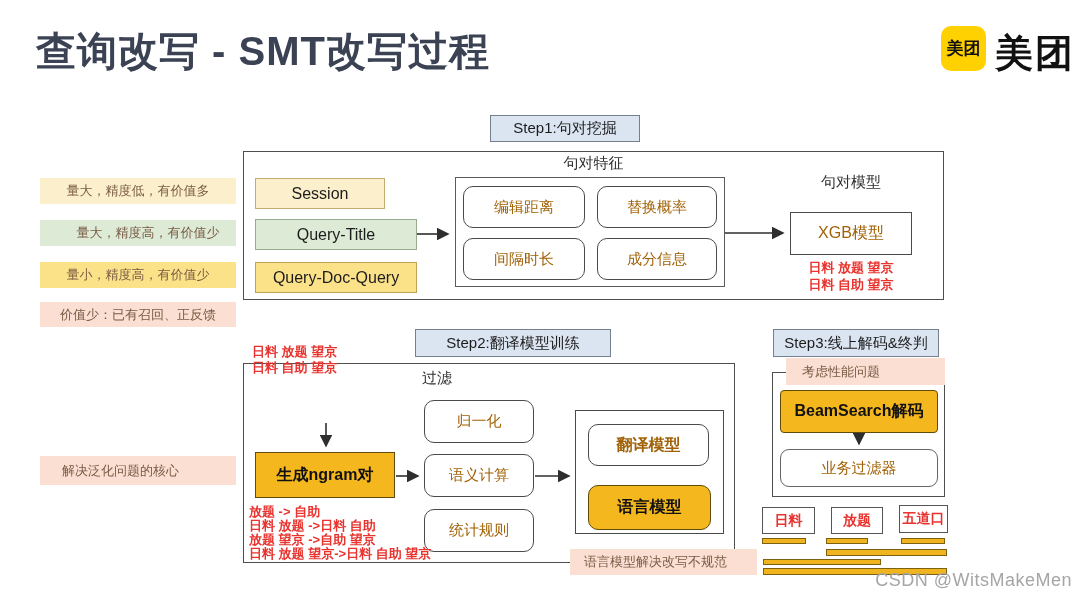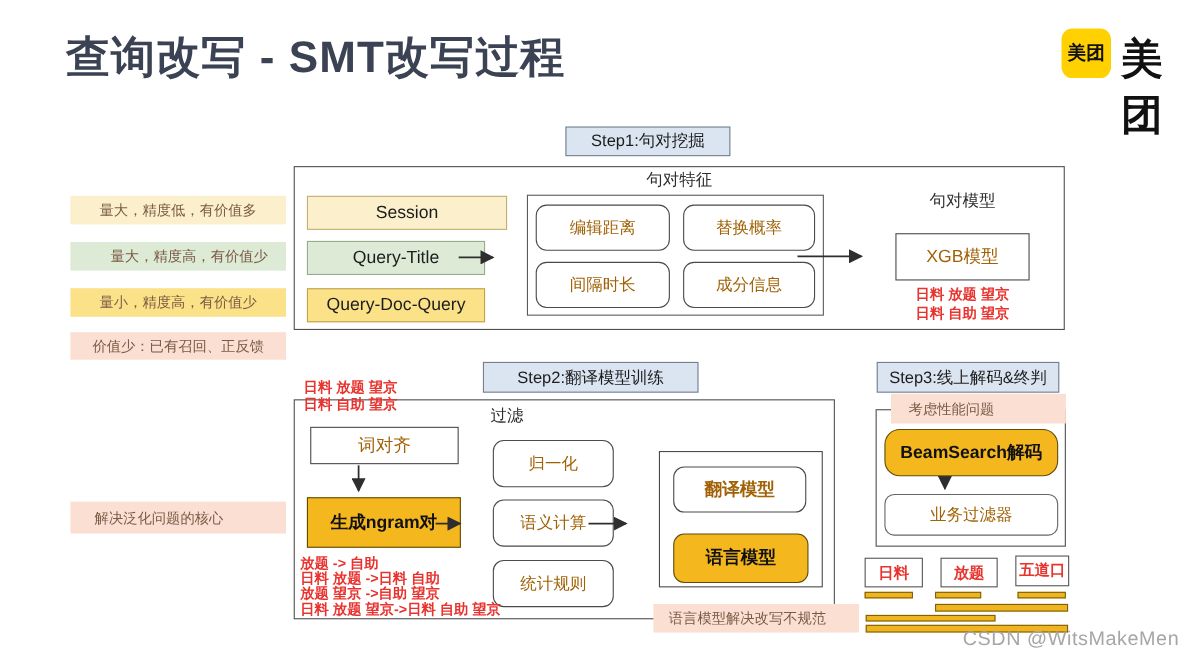--- a/index.html
+++ b/index.html
@@ -1,20 +1,20 @@
 <!DOCTYPE html>
 <html><head>
 <meta charset="utf-8">
 <style>
   html,body{margin:0;padding:0;background:#fff;}
   #slide{
     position:relative;width:1080px;height:599px;background:#ffffff;
     font-family:"Liberation Sans","DejaVu Sans",sans-serif;overflow:hidden;
   }
-  .abs{position:absolute;box-sizing:border-box;margin-left:24px;}
+  .abs{position:absolute;box-sizing:border-box;}
   .cbox{display:flex;align-items:center;justify-content:center;box-sizing:border-box;}
   .lbox{display:flex;align-items:center;justify-content:flex-start;box-sizing:border-box;}
   .outer{border:1.6px solid #4f4f4f;background:#fff;}
   .whitebox{border:1.5px solid #4a4a4a;background:#fff;font-size:16px;color:#a16207;}
   .round{border-radius:10px;}
   .steplbl{background:#dbe5f1;border:1.5px solid #75808f;font-size:15px;color:#1c1c1c;}
   .sectitle{font-size:15px;color:#2e2e2e;}
   .tag{font-size:13px;color:#7a5b45;}
   .cream{background:#fbf0cb;}
   .green{background:#dcead6;}
@@ -50,63 +50,62 @@
   <div class="abs cbox tag cream" style="left:40px;top:178px;width:196px;height:26px;">量大，精度低，有价值多</div>
   <div class="abs cbox tag green" style="left:40px;top:220px;width:196px;height:26px;padding-left:20px;">量大，精度高，有价值少</div>
   <div class="abs cbox tag yellow" style="left:40px;top:262px;width:196px;height:26px;">量小，精度高，有价值少</div>
   <div class="abs cbox tag pink" style="left:40px;top:302px;width:196px;height:25px;">价值少：已有召回、正反馈</div>
   <div class="abs lbox tag pink" style="left:40px;top:456px;width:196px;height:29px;padding-left:22px;">解决泛化问题的核心</div>
 
   <div class="abs cbox steplbl" style="left:490px;top:115px;width:150px;height:27px;">Step1:句对挖掘</div>
   <div class="abs outer" style="left:243px;top:151px;width:701px;height:149px;"></div>
   <div class="abs cbox sectitle" style="left:243px;top:153px;width:701px;height:20px;">句对特征</div>
 
-  <div class="abs cbox srcbox cream b-cream" style="left:255px;top:178px;width:182px;height:31px;">Session</div>
+  <div class="abs cbox srcbox cream b-cream" style="left:255px;top:178px;width:130px;height:31px;">Session</div>
   <div class="abs cbox srcbox green b-green" style="left:255px;top:219px;width:162px;height:31px;">Query-Title</div>
   <div class="abs cbox srcbox yellow b-yellow" style="left:255px;top:262px;width:162px;height:31px;">Query-Doc-Query</div>
 
   <div class="abs outer" style="left:455px;top:177px;width:270px;height:110px;border-color:#5a5a5a;"></div>
   <div class="abs cbox whitebox round" style="left:463px;top:186px;width:122px;height:42px;font-size:15px;">编辑距离</div>
   <div class="abs cbox whitebox round" style="left:597px;top:186px;width:120px;height:42px;font-size:15px;">替换概率</div>
   <div class="abs cbox whitebox round" style="left:463px;top:238px;width:122px;height:42px;font-size:15px;">间隔时长</div>
   <div class="abs cbox whitebox round" style="left:597px;top:238px;width:120px;height:42px;font-size:15px;">成分信息</div>
 
   <div class="abs cbox sectitle" style="left:790px;top:172px;width:122px;height:20px;">句对模型</div>
   <div class="abs cbox whitebox" style="left:790px;top:212px;width:122px;height:43px;">XGB模型</div>
   <div class="abs cbox redtxt" style="left:790px;top:259px;width:122px;height:16px;">日料 放题 望京</div>
   <div class="abs cbox redtxt" style="left:790px;top:276px;width:122px;height:16px;">日料 自助 望京</div>
 
   <div class="abs cbox steplbl" style="left:415px;top:329px;width:196px;height:28px;">Step2:翻译模型训练</div>
   <div class="abs outer" style="left:243px;top:363px;width:492px;height:200px;"></div>
   <div class="abs redtxt" style="left:252px;top:344px;">日料 放题 望京</div>
   <div class="abs redtxt over" style="left:252px;top:360px;">日料 自助 望京</div>
   <div class="abs cbox sectitle" style="left:243px;top:368px;width:388px;height:20px;">过滤</div>
 
-  <div class="abs cbox whitebox" style="left:258px;top:388px;width:135px;height:34px;">词对齐</div>
   <div class="abs cbox orange" style="left:255px;top:452px;width:140px;height:46px;font-size:16px;font-weight:600;color:#111;">生成ngram对</div>
 
   <div class="abs cbox whitebox round" style="left:424px;top:400px;width:110px;height:43px;font-size:15px;">归一化</div>
   <div class="abs cbox whitebox round" style="left:424px;top:454px;width:110px;height:43px;font-size:15px;">语义计算</div>
   <div class="abs cbox whitebox round" style="left:424px;top:509px;width:110px;height:43px;font-size:15px;">统计规则</div>
 
   <div class="abs outer" style="left:575px;top:410px;width:149px;height:124px;border-color:#4a4a4a;"></div>
   <div class="abs cbox whitebox round boldtxt" style="left:588px;top:424px;width:121px;height:42px;">翻译模型</div>
   <div class="abs cbox orange round boldtxt" style="left:588px;top:485px;width:123px;height:45px;font-size:16px;color:#111;">语言模型</div>
 
   <div class="abs redtxt over" style="left:249px;top:504px;">放题 -&gt; 自助</div>
   <div class="abs redtxt over" style="left:249px;top:518px;">日料 放题 -&gt;日料 自助</div>
   <div class="abs redtxt over" style="left:249px;top:532px;">放题 望京 -&gt;自助 望京</div>
   <div class="abs redtxt over" style="left:249px;top:546px;">日料 放题 望京-&gt;日料 自助 望京</div>
 
   <div class="abs lbox tag pink over" style="left:570px;top:549px;width:187px;height:26px;padding-left:14px;">语言模型解决改写不规范</div>
 
   <div class="abs cbox steplbl" style="left:773px;top:329px;width:166px;height:28px;">Step3:线上解码&amp;终判</div>
   <div class="abs outer" style="left:772px;top:372px;width:173px;height:125px;"></div>
   <div class="abs lbox tag pink over" style="left:786px;top:358px;width:159px;height:27px;padding-left:16px;">考虑性能问题</div>
-  <div class="abs cbox orange round over" style="left:780px;top:390px;width:158px;height:43px;font-size:16px;font-weight:600;color:#111;border-radius:14px;">BeamSearch解码</div>
+  <div class="abs cbox orange round over" style="left:780px;top:390px;width:158px;height:43px;font-size:16px;font-weight:600;color:#111;border-radius:4px;">BeamSearch解码</div>
   <div class="abs cbox whitebox round" style="left:780px;top:449px;width:158px;height:38px;font-size:15px;border-radius:9px;border-color:#666;">业务过滤器</div>
 
   <div class="abs cbox token" style="left:762px;top:507px;width:53px;height:27px;">日料</div>
   <div class="abs cbox token" style="left:831px;top:507px;width:52px;height:27px;">放题</div>
   <div class="abs cbox token" style="left:899px;top:505px;width:49px;height:28px;">五道口</div>
 
   <div class="abs bar" style="left:762px;top:538px;width:44px;height:6px;"></div>
   <div class="abs bar" style="left:826px;top:538px;width:42px;height:6px;"></div>
   <div class="abs bar" style="left:901px;top:538px;width:44px;height:6px;"></div>
   <div class="abs bar" style="left:826px;top:549px;width:121px;height:7px;"></div>

